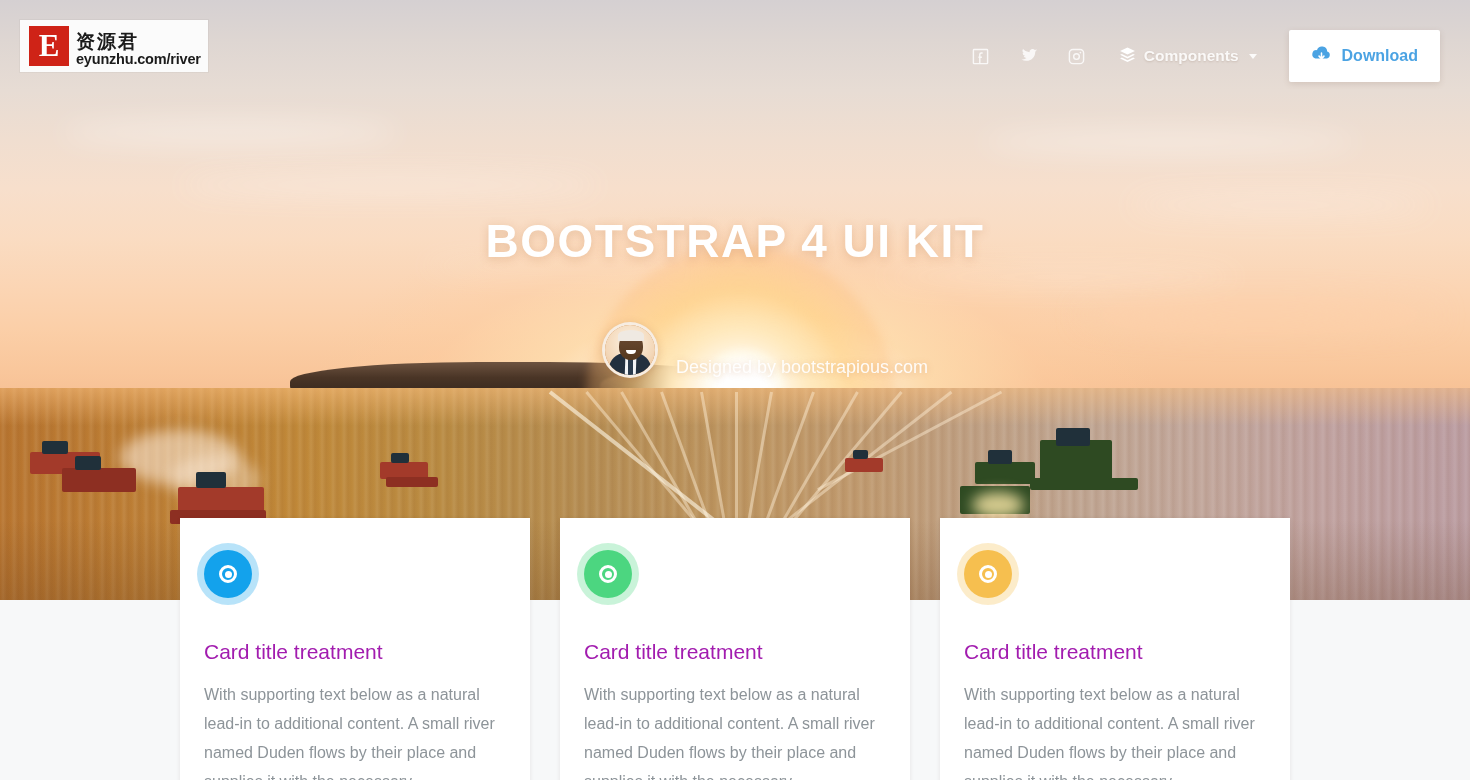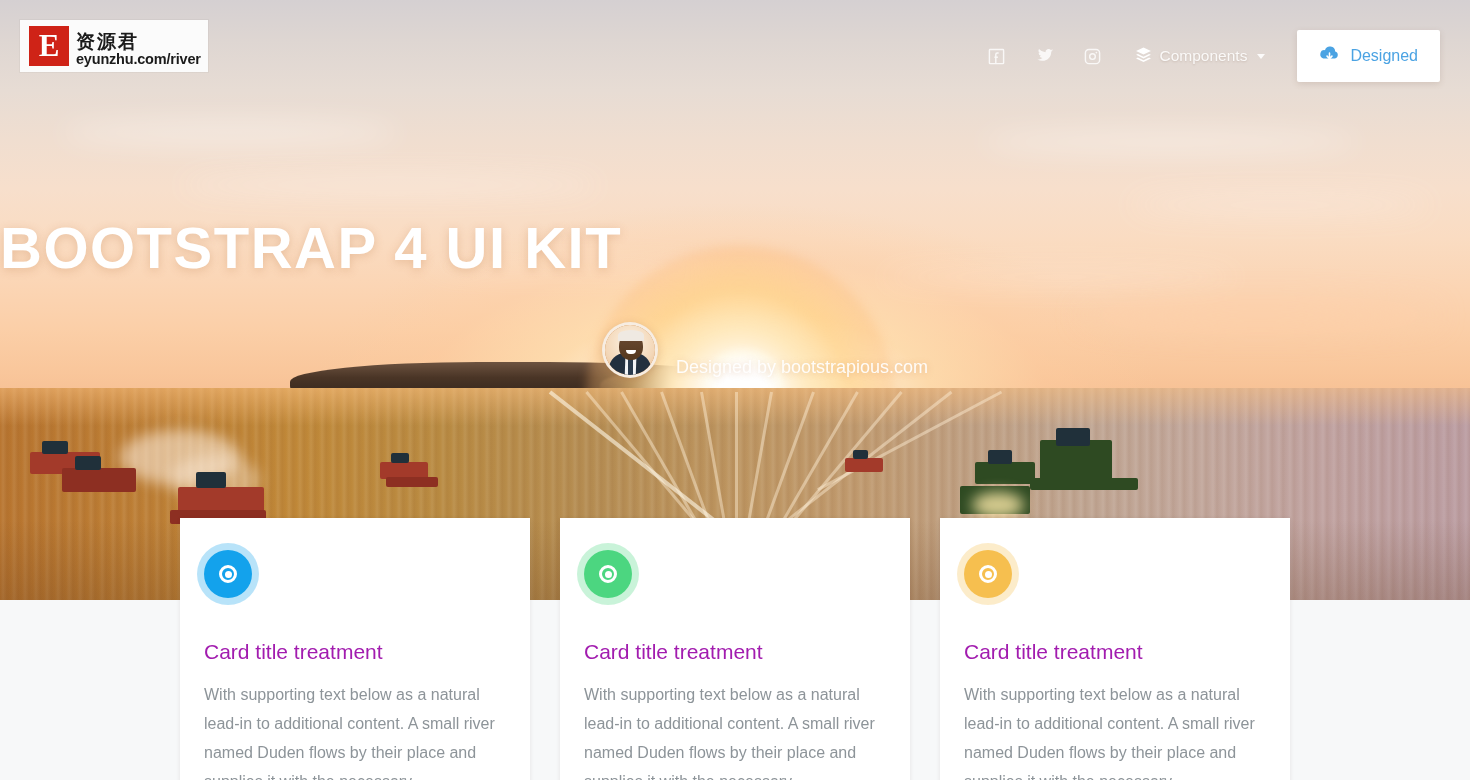--- a/index.html
+++ b/index.html
@@ -180,20 +180,21 @@
     letter-spacing: .2px;
     text-shadow: 0 1px 2px rgba(120,90,70,0.18);
   }
   .nav-right {
     position: absolute;
     right: 30px; top: 30px;
     display: flex;
     align-items: flex-end;
     height: 52px;
     gap: 0px;
+    font-weight: bold;
   }
   .soc {
     width: 48px; height: 52px;
     display: flex; align-items: center; justify-content: center;
     opacity: .82;
   }
   .soc svg { display: block; }
   .nav-link {
     display: flex;
     align-items: center;
@@ -230,22 +231,23 @@
   .hero-inner {
     position: absolute;
     left: 0; top: 0;
     width: 1470px; height: 600px;
     z-index: 20;
   }
   .hero-title {
     position: absolute;
     left: 0; top: 214px;
     width: 1470px;
+    text-align: center;
     color: #ffffff;
-    font-size: 58px;
+    font-size: 46px;
     font-weight: bold;
     letter-spacing: 1.5px;
     text-shadow: 0 2px 10px rgba(190,120,70,0.30);
   }
   .hero-author {
     position: absolute;
     left: 0; top: 322px;
     width: 1470px;
     display: flex;
     align-items: flex-end;
@@ -487,21 +489,21 @@
         <span class="caret"></span>
       </a>
 
       <a class="dl-btn">
         <span>
           <svg width="21" height="18" viewBox="0 0 24 20" fill="#4ba3e3">
             <path d="M18.5 7.2A6 6 0 0 0 6.8 5.6 4.8 4.8 0 0 0 5 15h13.2a4 4 0 0 0 .3-7.8z"></path>
             <path d="M12 9v6M9.2 12.4 12 15.4l2.8-3" stroke="#ffffff" stroke-width="1.8" fill="none" stroke-linecap="round"></path>
           </svg>
         </span>
-        <span>Designed</span>
+        <span>Download</span>
       </a>
     </div>
   </div>
 
   <div class="hero-inner">
     <div class="hero-title">BOOTSTRAP 4 UI KIT</div>
 
     <div class="hero-author">
       <div class="avatar">
         <div class="av-bg"></div>

